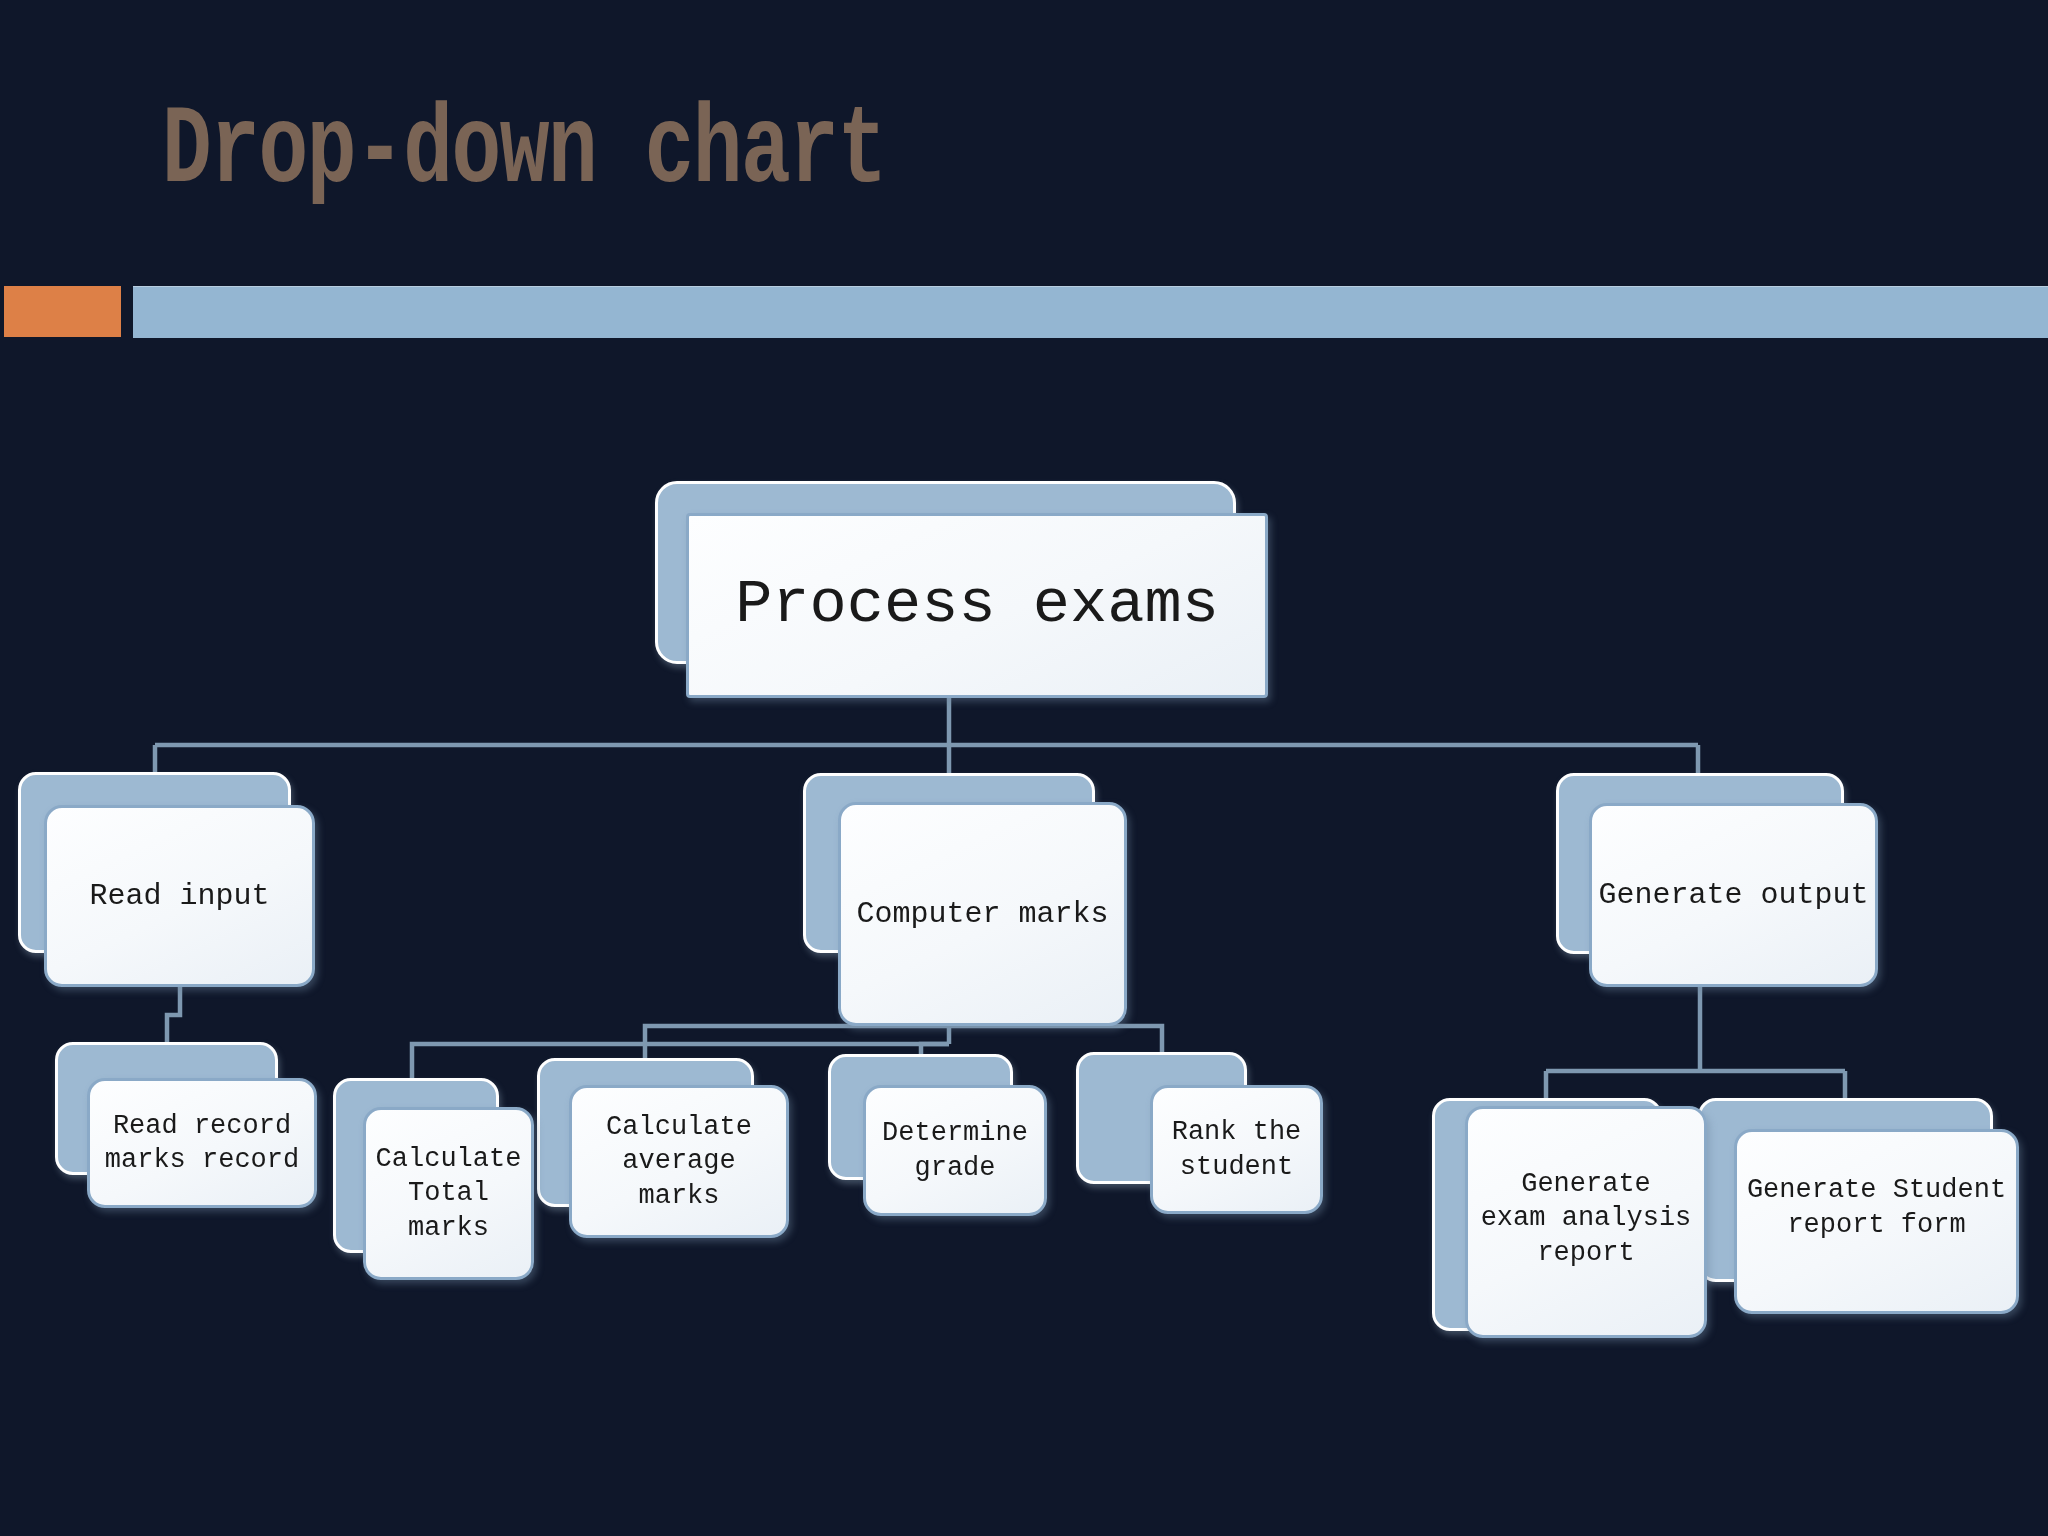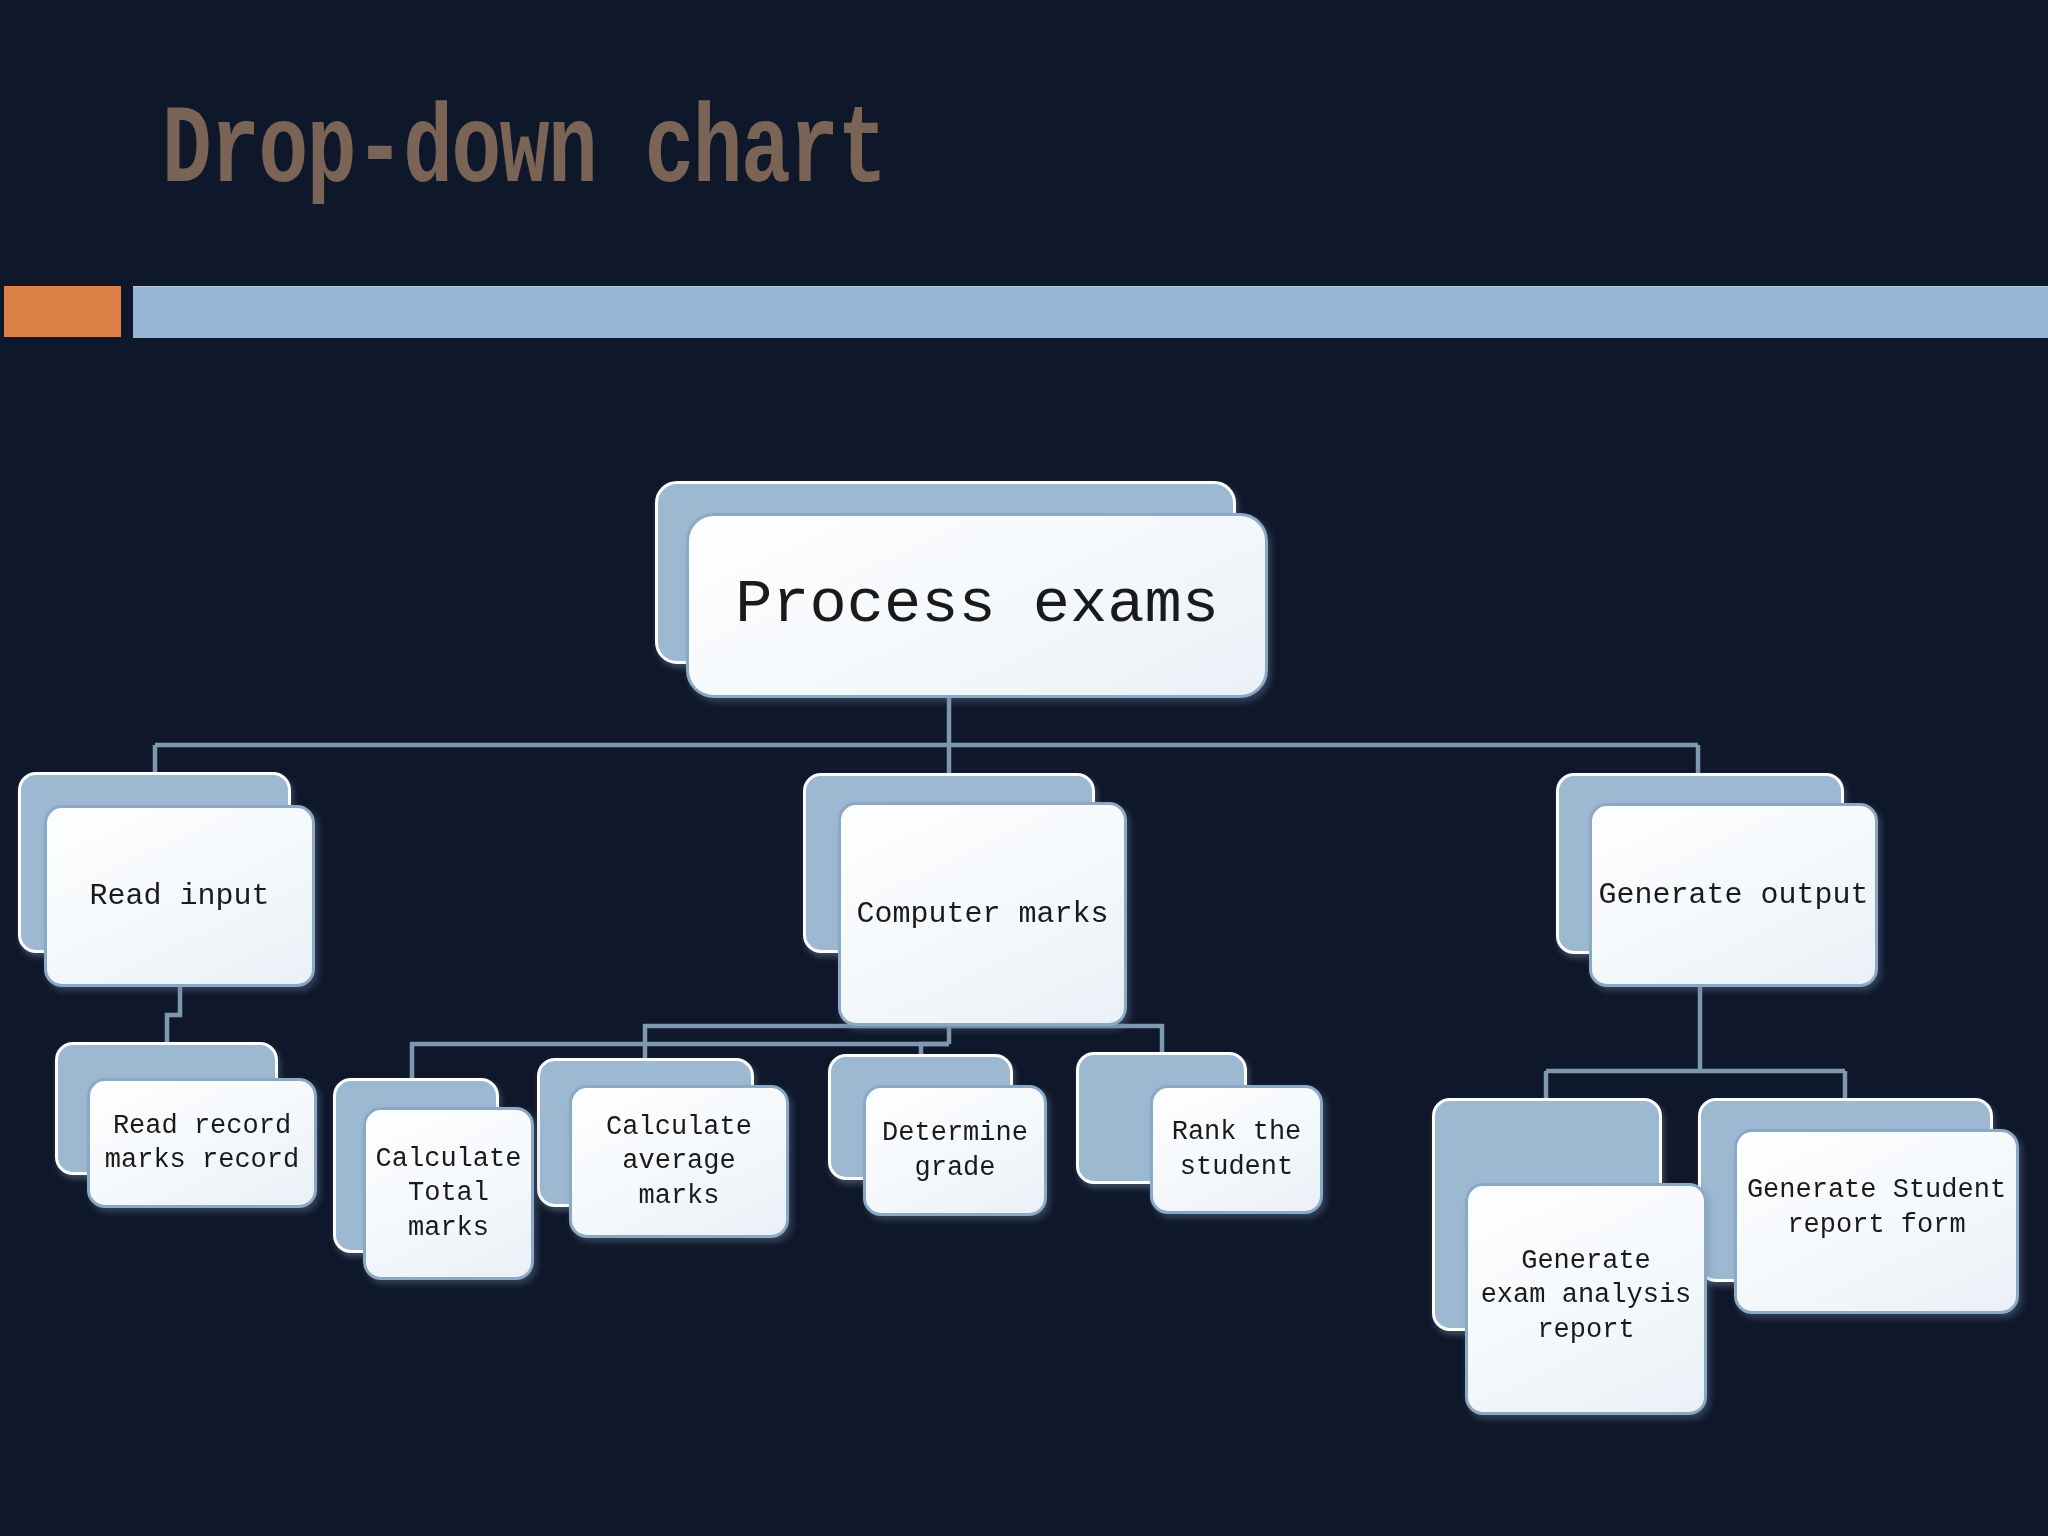--- a/index.html
+++ b/index.html
@@ -63,21 +63,21 @@
       <path d="M949 1044 L412 1044 L412 1080"></path>
       <path d="M949 1044 L921 1044 L921 1056"></path>
 
       <path d="M1700 954 L1700 1071"></path>
       <path d="M1546 1071 L1845 1071"></path>
       <path d="M1546 1071 L1546 1100"></path>
       <path d="M1845 1071 L1845 1100"></path>
     </svg>
 
     <div class="node-back" style="left:655px;top:481px;width:581px;height:183px;border-radius:22px;"></div>
-    <div class="node-front fs-root" style="left:686px;top:513px;width:582px;height:185px;border-radius:28px;">
+    <div class="node-front fs-root" style="left:686px;top:513px;width:582px;height:185px;border-radius:4px;">
       <span>Process exams</span>
     </div>
 
     <div class="node-back" style="left:18px;top:772px;width:273px;height:181px;"></div>
     <div class="node-front fs-l2" style="left:44px;top:805px;width:271px;height:182px;">
       <span>Read input</span>
     </div>
 
     <div class="node-back" style="left:803px;top:773px;width:292px;height:180px;"></div>
     <div class="node-front fs-l2" style="left:838px;top:802px;width:289px;height:224px;">
@@ -115,21 +115,21 @@
       <span>grade</span>
     </div>
 
     <div class="node-back" style="left:1076px;top:1052px;width:171px;height:132px;"></div>
     <div class="node-front fs-l3" style="left:1106px;top:1085px;width:173px;height:129px;margin-left:44px;">
       <span>Rank the</span>
       <span>student</span>
     </div>
 
     <div class="node-back" style="left:1432px;top:1098px;width:230px;height:233px;"></div>
-    <div class="node-front fs-l3" style="left:1465px;top:1183px;width:242px;height:232px;padding-bottom:7px;">
+    <div class="node-front fs-l3" style="left:1465px;top:1106px;width:242px;height:232px;padding-bottom:7px;">
       <span>Generate</span>
       <span>exam analysis</span>
       <span>report</span>
     </div>
 
     <div class="node-back" style="left:1698px;top:1098px;width:295px;height:184px;"></div>
     <div class="node-front fs-l3" style="left:1734px;top:1129px;width:285px;height:185px;padding-bottom:28px;">
       <span>Generate Student</span>
       <span>report form</span>
     </div>

